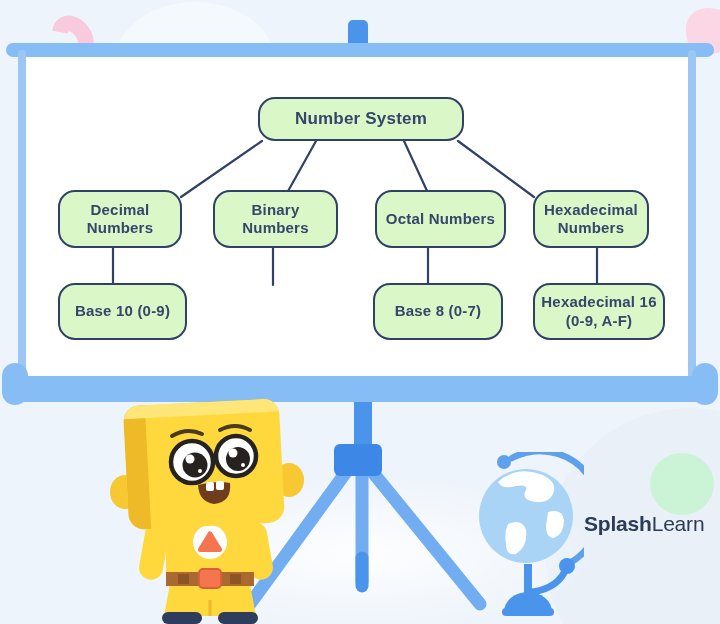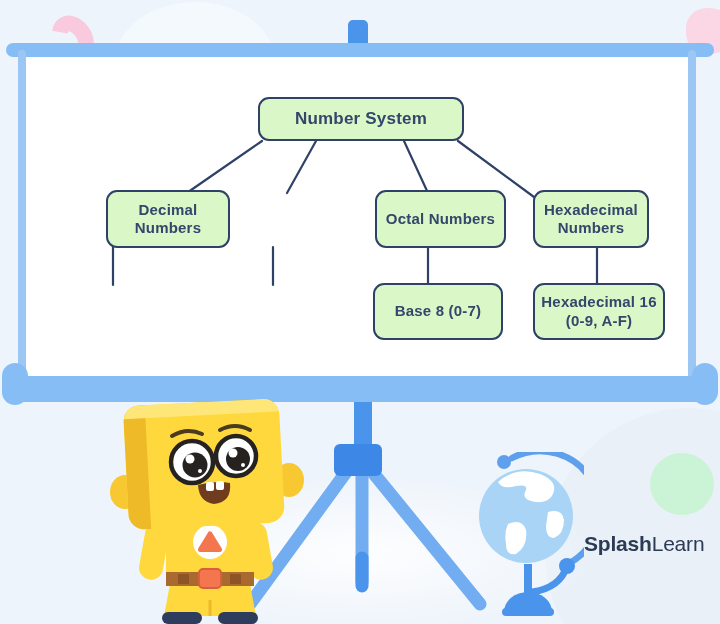--- a/index.html
+++ b/index.html
@@ -25,32 +25,32 @@
   .board-screen { position:absolute; left:26px; top:57px; width:662px; height:320px; background:#ffffff; }
   .board-bottombar { position:absolute; left:6px; top:376px; width:708px; height:26px; background:#85bdf4; border-radius:13px; }
   .board-cap { position:absolute; top:363px; width:26px; height:42px; background:#85bdf4; border-radius:13px; }
   .cap-left { left:2px; }
   .cap-right { left:692px; }
 
   
   .tripod { position:absolute; left:0; top:0; width:720px; height:624px; }
 
   
-  .node { position:absolute; display:flex; align-items:center; justify-content:center; text-align:center; background:#d9f7c7; border:2.5px solid #2f4166; border-radius:11px; color:#33466b; font-weight:700; line-height:1.22; letter-spacing:0.2px; padding:2px 6px; }
+  .node { position:absolute; display:flex; align-items:center; justify-content:center; text-align:center; background:#d9f7c7; border:2.5px solid #2f4166; border-radius:17px; color:#33466b; font-weight:700; line-height:1.22; letter-spacing:0.2px; padding:2px 6px; }
   .node-root { left:258px; top:97px; width:206px; height:44px; font-size:17px; }
   .node-l2 { top:190px; height:58px; font-size:15px; }
   .node-l3 { top:283px; height:57px; font-size:15px; }
   .connector-svg { position:absolute; left:0; top:0; width:720px; height:624px; pointer-events:none; }
 
   
   .mascot { position:absolute; left:108px; top:388px; width:196px; height:236px; }
   .globe { position:absolute; left:468px; top:452px; width:116px; height:170px; }
 
   
-  .logo { position:absolute; left:584px; top:532px; font-size:21px; color:#2b3a55; letter-spacing:-0.2px; white-space:nowrap;text-align:center; }
+  .logo { position:absolute; left:584px; top:512px; font-size:21px; color:#2b3a55; letter-spacing:-0.2px; white-space:nowrap;text-align:center; }
   .logo .bold { font-weight:700; }
   .logo .light { font-weight:400; }
 </style>
 </head>
 <body>
 
 <div class="scene">
 
   <div class="decor circle-lightblue"></div>
   <div class="decor blob-big"></div>
@@ -85,24 +85,26 @@
       <line x1="458" y1="141" x2="534" y2="197"></line>
       <line x1="113" y1="247" x2="113" y2="285"></line>
       <line x1="273" y1="247" x2="273" y2="285"></line>
       <line x1="428" y1="248" x2="428" y2="286"></line>
       <line x1="597" y1="248" x2="597" y2="286"></line>
     </g>
   </svg>
 
   <div class="node node-root">Number System</div>
 
-  <div class="node node-l2" style="left:58px;  width:124px;margin-left:48px;">Decimal Numbers</div>
+  <div class="node node-l2" style="left:58px;  width:124px;">Decimal Numbers</div>
+  <div class="node node-l2" style="left:213px; width:125px;">Binary Numbers</div>
   <div class="node node-l2" style="left:375px; width:131px;">Octal Numbers</div>
   <div class="node node-l2" style="left:533px; width:116px;">Hexadecimal Numbers</div>
 
+  <div class="node node-l3" style="left:58px;  width:129px;">Base 10 (0-9)</div>
   <div class="node node-l3" style="left:373px; width:130px;">Base 8 (0-7)</div>
   <div class="node node-l3" style="left:533px; width:132px;text-align:center;">Hexadecimal 16 (0-9, A-F)</div>
 
   <svg class="globe" viewBox="0 0 116 170">
     <path d="M 36 160 A 24 20 0 0 1 84 160 Z" fill="#4a94ec"></path>
     <rect x="34" y="156" width="52" height="8" rx="4" fill="#4a94ec"></rect>
     <rect x="56" y="112" width="8" height="48" fill="#4a94ec"></rect>
     <circle cx="58" cy="64" r="47" fill="#a9d4f6"></circle>
     <g fill="#ffffff">
       <path d="M 30 30 Q 48 14 72 22 Q 92 30 84 44 Q 76 54 60 48 Q 54 44 58 38 Q 60 32 48 34 Q 34 38 30 30 Z"></path>

